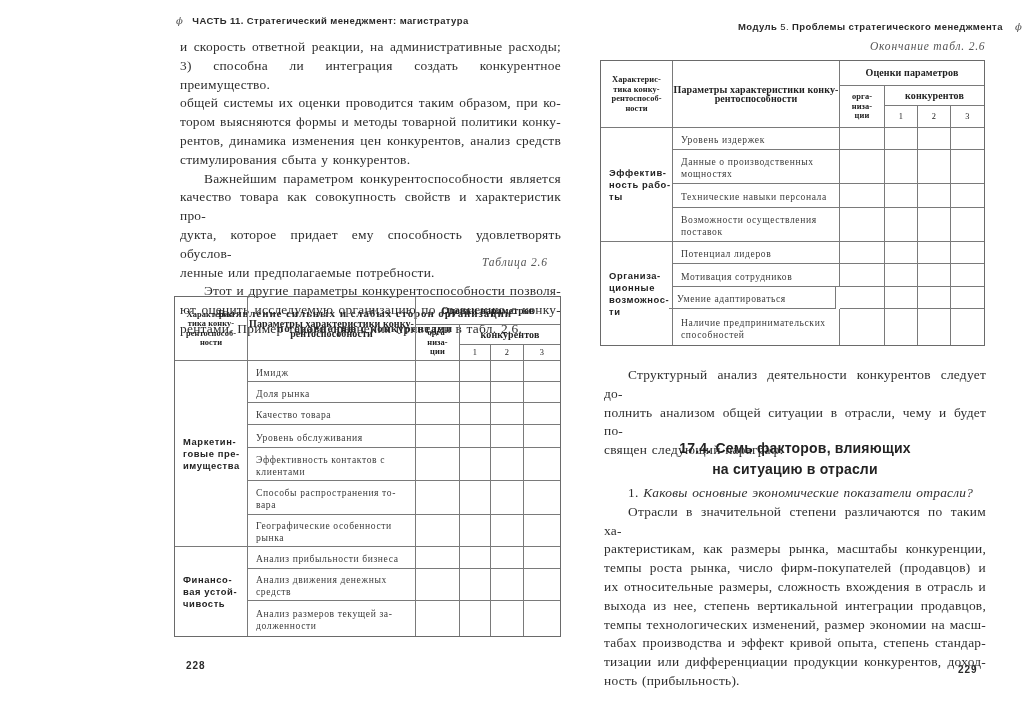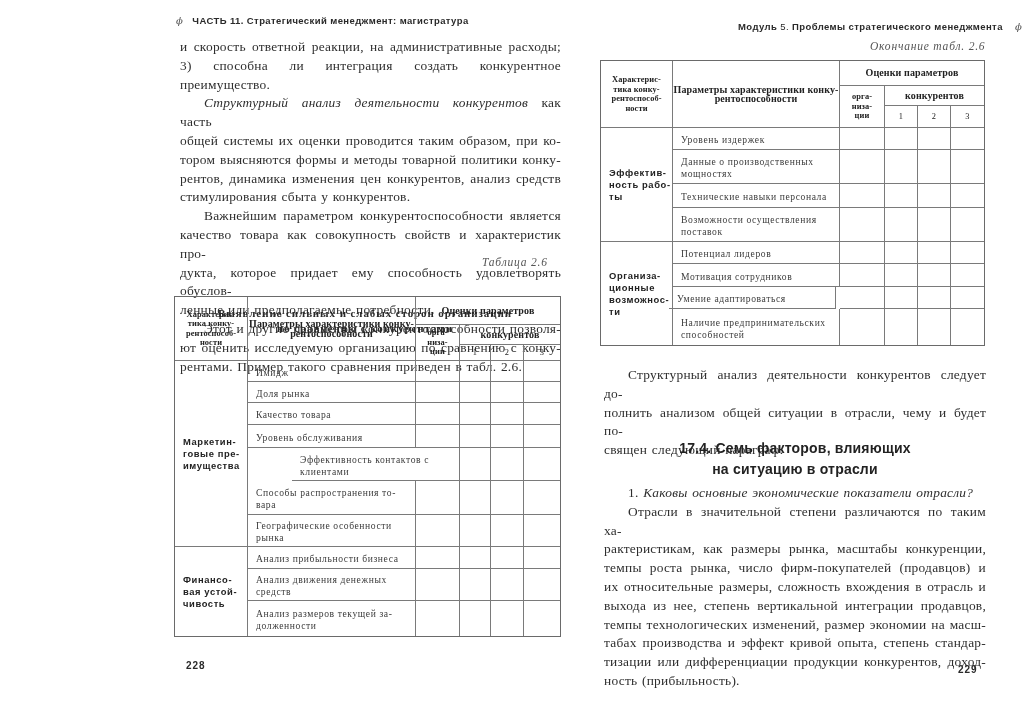--- a/index.html
+++ b/index.html
@@ -31,21 +31,20 @@
 <div>
 
   <div class="abs runhead" style="left:176px;top:15px;">
     <span class="orn">ϕ</span>
     &nbsp;&nbsp;<span>ЧАСТЬ 11. Стратегический менеджмент: магистратура</span>
   </div>
 
   <div class="abs para" style="left:180px;top:38px;width:381px;">
     <p>и скорость ответной реакции, на административные расходы;</p>
     <p class="last">3) способна ли интеграция создать конкурентное преимущество.</p>
-    <p class="indent"><span class="it">Структурный анализ деятельности конкурентов</span><span> как часть</span></p>
     <p>общей системы их оценки проводится таким образом, при ко-</p>
     <p>тором выясняются формы и методы товарной политики конку-</p>
     <p>рентов, динамика изменения цен конкурентов, анализ средств</p>
     <p class="last">стимулирования сбыта у конкурентов.</p>
     <p class="indent">Важнейшим параметром конкурентоспособности является</p>
     <p>качество товара как совокупность свойств и характеристик про-</p>
     <p>дукта, которое придает ему способность удовлетворять обуслов-</p>
     <p class="last">ленные или предполагаемые потребности.</p>
     <p class="indent">Этот и другие параметры конкурентоспособности позволя-</p>
     <p>ют оценить исследуемую организацию по сравнению с конку-</p>
@@ -125,21 +124,21 @@
         <div class="cell nr" style="left:349px;top:106px;width:36px;height:22px;"></div>
     </div>
     <div>
       <div class="cell param" style="left:73px;top:128px;width:168px;height:23px;">Уровень обслуживания</div>
       <div class="cell" style="left:241px;top:128px;width:44px;height:23px;"></div>
         <div class="cell" style="left:285px;top:128px;width:31px;height:23px;"></div>
         <div class="cell" style="left:316px;top:128px;width:33px;height:23px;"></div>
         <div class="cell nr" style="left:349px;top:128px;width:36px;height:23px;"></div>
     </div>
     <div>
-      <div class="cell param" style="left:73px;top:151px;width:168px;height:33px;margin-left:44px;">
+      <div class="cell param" style="left:73px;top:151px;width:168px;height:33px;">
           <div>
             <div>Эффективность контактов с</div>
             <div>клиентами</div>
           </div>
         </div>
       <div class="cell" style="left:241px;top:151px;width:44px;height:33px;"></div>
         <div class="cell" style="left:285px;top:151px;width:31px;height:33px;"></div>
         <div class="cell" style="left:316px;top:151px;width:33px;height:33px;"></div>
         <div class="cell nr" style="left:349px;top:151px;width:36px;height:33px;"></div>
     </div>

